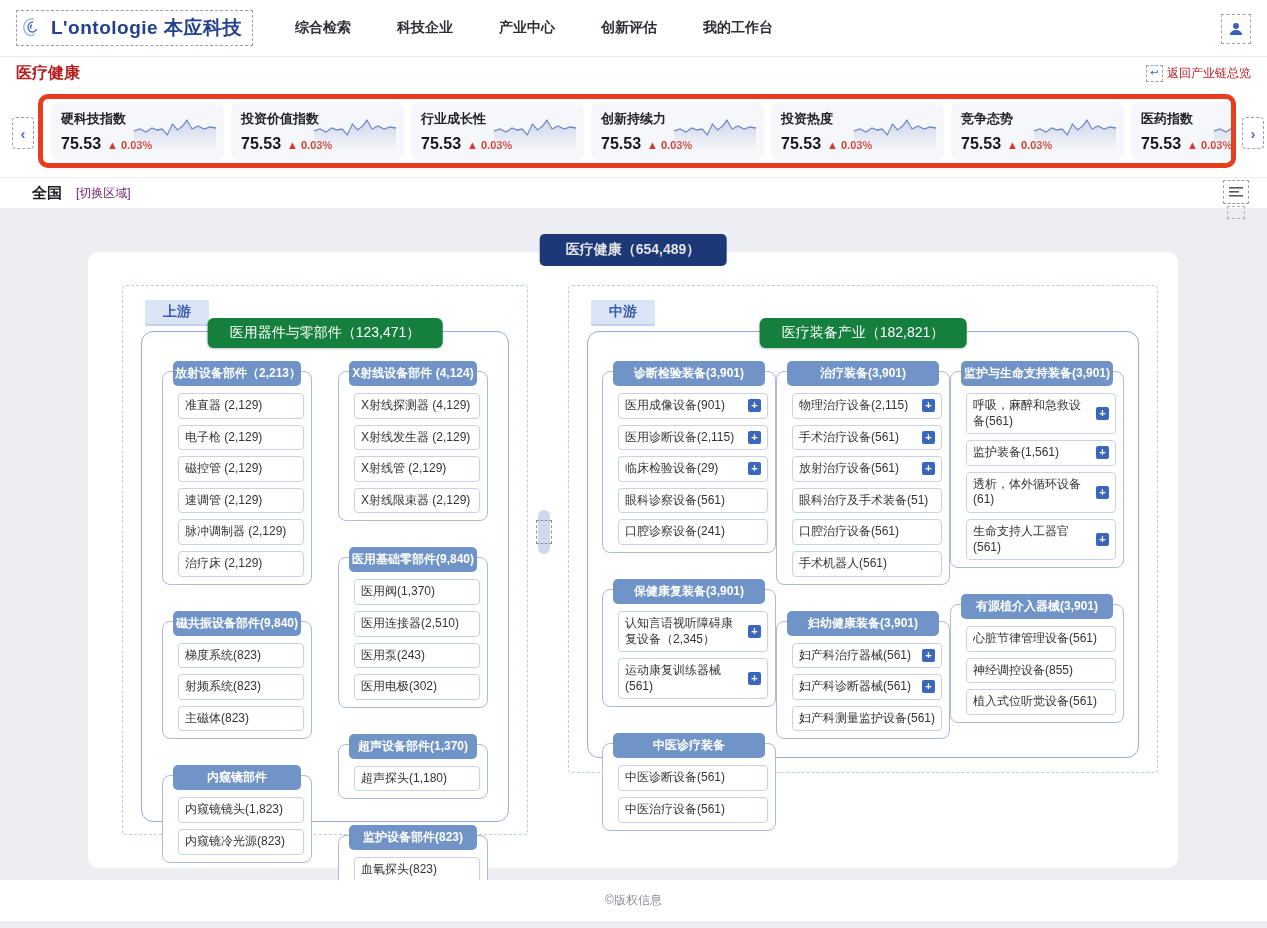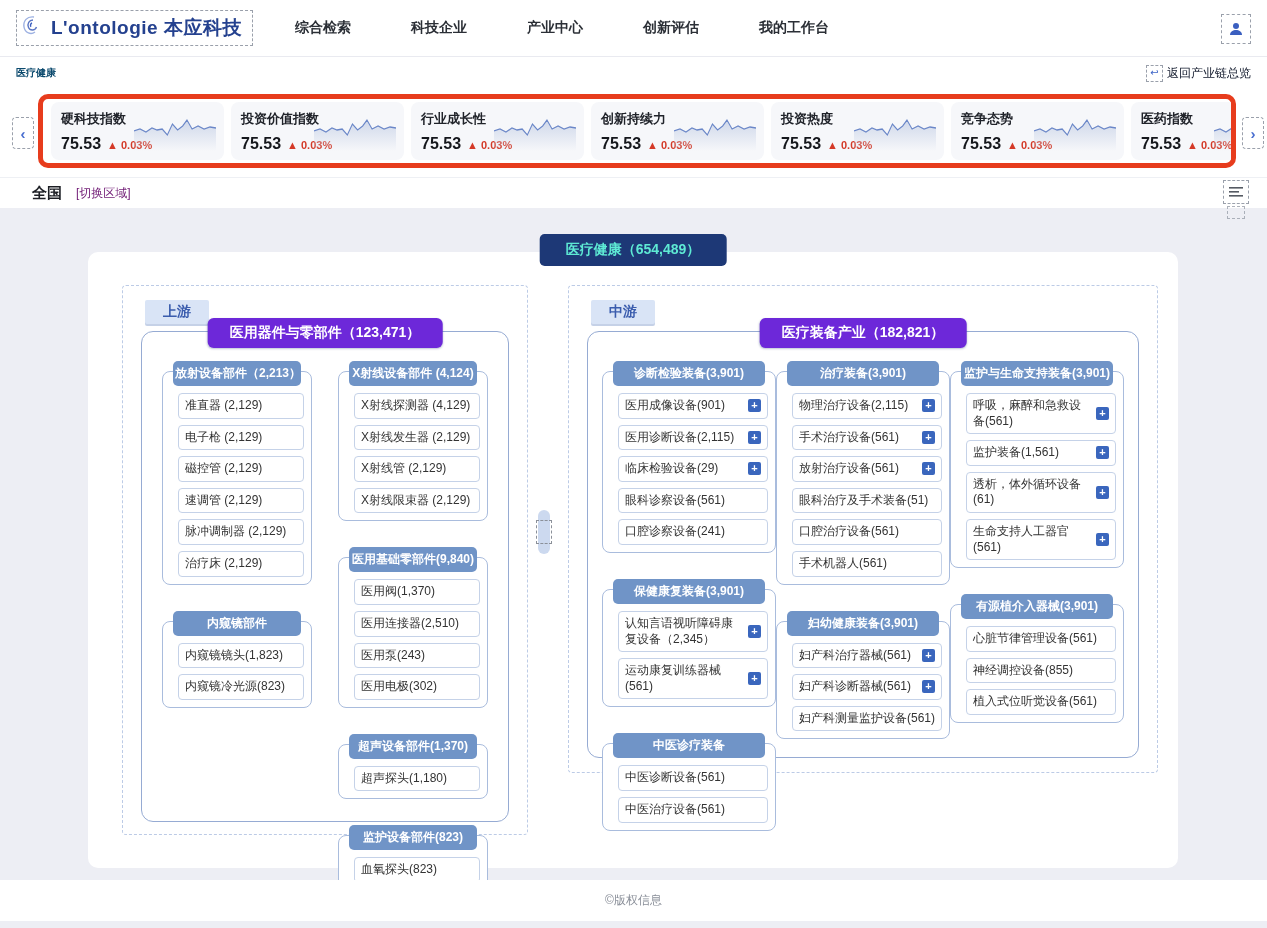--- a/index.html
+++ b/index.html
@@ -8,36 +8,36 @@
     background:#edeef4;
     font-family:"Liberation Sans","DejaVu Sans",sans-serif;
     color:#23262d;
   }
   
   .header{
     position:absolute;left:0;top:0;width:100%;height:57px;background:#fff;
     border-bottom:1px solid #e9eaf0;display:flex;align-items:center;box-sizing:border-box;
   }
   .logo-box{
-    margin-left:16px;display:flex;align-items:flex-start;gap:6px;
+    margin-left:16px;display:flex;align-items:flex-end;gap:6px;
     border:1px dashed #9aa0ab;padding:4px 10px 4px 4px;cursor:pointer;
   }
   .logo-text{font-size:19px;font-weight:bold;color:#24418f;letter-spacing:.5px;white-space:nowrap;}
-  .nav{display:flex;align-items:center;gap:60px;margin-left:42px;}
+  .nav{display:flex;align-items:center;gap:46px;margin-left:42px;}
   .nav-item{font-size:14px;font-weight:600;color:#2b2f36;cursor:pointer;white-space:nowrap;}
   .avatar-box{
     position:absolute;right:16px;top:14px;width:28px;height:28px;
     border:1px dashed #9aa0ab;display:flex;align-items:center;justify-content:center;cursor:pointer;
   }
   
   .subhead{position:absolute;left:0;top:57px;width:100%;height:151px;background:#fff;box-sizing:border-box;}
   .crumb-row{height:32px;display:flex;align-items:center;padding:0 16px;position:relative;}
-  .crumb-title{font-size:10px;font-weight:bold;color:#0c4a6e;}
+  .crumb-title{font-size:16px;font-weight:bold;color:#b91c1c;}
   .back-link{position:absolute;right:16px;display:flex;align-items:center;gap:4px;cursor:pointer;}
-  .back-link .txt{font-size:12px;color:#0f172a;}
+  .back-link .txt{font-size:12px;color:#b91c1c;}
   .mini-dash-icon{
     width:15px;height:15px;border:1px dashed #9aa0ab;display:flex;align-items:center;justify-content:center;
     font-size:10px;color:#3f66c8;line-height:1;
   }
   .metrics-wrap{position:relative;height:88px;}
   .red-box{
     position:absolute;left:38px;top:5px;width:1198px;height:74px;box-sizing:border-box;
     border:5px solid #e73c1d;border-radius:10px;background:#fff;
     display:flex;align-items:center;gap:7px;padding-left:8px;overflow:hidden;
   }
@@ -63,39 +63,39 @@
   .region-switch{font-size:12px;color:#701a75;margin-left:14px;cursor:pointer;}
   .region-icons{position:absolute;right:18px;top:2px;display:flex;flex-direction:column;align-items:center;gap:2px;}
   .list-icon-box{width:24px;height:22px;border:1px dashed #9aa0ab;display:flex;align-items:center;justify-content:center;cursor:pointer;background:#fff;}
   .bracket-box{width:16px;height:11px;border:1px dashed #9aa0ab;opacity:.8;}
   
   .main-card{
     position:absolute;left:88px;top:252px;width:1090px;height:616px;background:#fff;border-radius:10px;
   }
   .root-badge{
     position:absolute;top:-18px;left:50%;transform:translateX(-50%);
-    background:#1d3876;color:#5eead4;font-size:14px;font-weight:bold;
+    background:#1d3876;color:#e5e5e5;font-size:14px;font-weight:bold;
     padding:7px 26px;border-radius:5px;white-space:nowrap;cursor:pointer;
   }
   .panel{position:absolute;border:1px dashed #bccbe6;border-radius:4px;box-sizing:border-box;}
   .panel.up{left:34px;top:33px;width:406px;height:550px;}
   .panel.mid{left:480px;top:33px;width:590px;height:488px;}
   .tier-label{
     position:absolute;top:14px;left:22px;background:#d9e4f6;color:#3a5cad;
     font-size:14px;font-weight:bold;padding:3px 18px;border-radius:2px;
     box-shadow:0 2px 0 rgba(150,171,211,.55);
   }
   .group-box{
     position:absolute;left:18px;right:18px;top:45px;bottom:12px;
     border:1px solid #96abd3;border-radius:12px;box-sizing:border-box;
   }
   .panel.mid .group-box{bottom:14px;}
   .group-header{
     position:absolute;top:-14px;left:50%;transform:translateX(-50%);
-    background:#6d28d9;color:#fff;font-size:14px;font-weight:bold;
+    background:#15803d;color:#fff;font-size:14px;font-weight:normal;
     padding:6px 22px;border-radius:6px;white-space:nowrap;cursor:pointer;
     box-shadow:0 1px 2px rgba(40,60,120,.3);
   }
   .columns{display:flex;align-items:flex-start;height:100%;box-sizing:border-box;}
   .panel.up .columns{gap:26px;padding:28px 20px 10px;}
   .panel.mid .columns{padding:28px 14px 10px;}
   .ncol{flex:1;min-width:0;display:flex;flex-direction:column;gap:25px;}
   .subgroup{
     position:relative;border:1px solid #a9bcdd;border-radius:8px;
     padding:15px 7px 7px;margin-top:11px;background:#fff;
@@ -347,20 +347,32 @@
                 <span class="lbl">速调管 (2,129)</span>
               </div>
               <div class="node-item">
                 <span class="lbl">脉冲调制器 (2,129)</span>
               </div>
               <div class="node-item">
                 <span class="lbl">治疗床 (2,129)</span>
               </div>
             </div>
             <div class="subgroup">
+              <div class="subheader">磁共振设备部件(9,840)</div>
+              <div class="node-item">
+                <span class="lbl">梯度系统(823)</span>
+              </div>
+              <div class="node-item">
+                <span class="lbl">射频系统(823)</span>
+              </div>
+              <div class="node-item">
+                <span class="lbl">主磁体(823)</span>
+              </div>
+            </div>
+            <div class="subgroup">
               <div class="subheader">内窥镜部件</div>
               <div class="node-item">
                 <span class="lbl">内窥镜镜头(1,823)</span>
               </div>
               <div class="node-item">
                 <span class="lbl">内窥镜冷光源(823)</span>
               </div>
             </div>
           </div>
           <div class="ncol">

